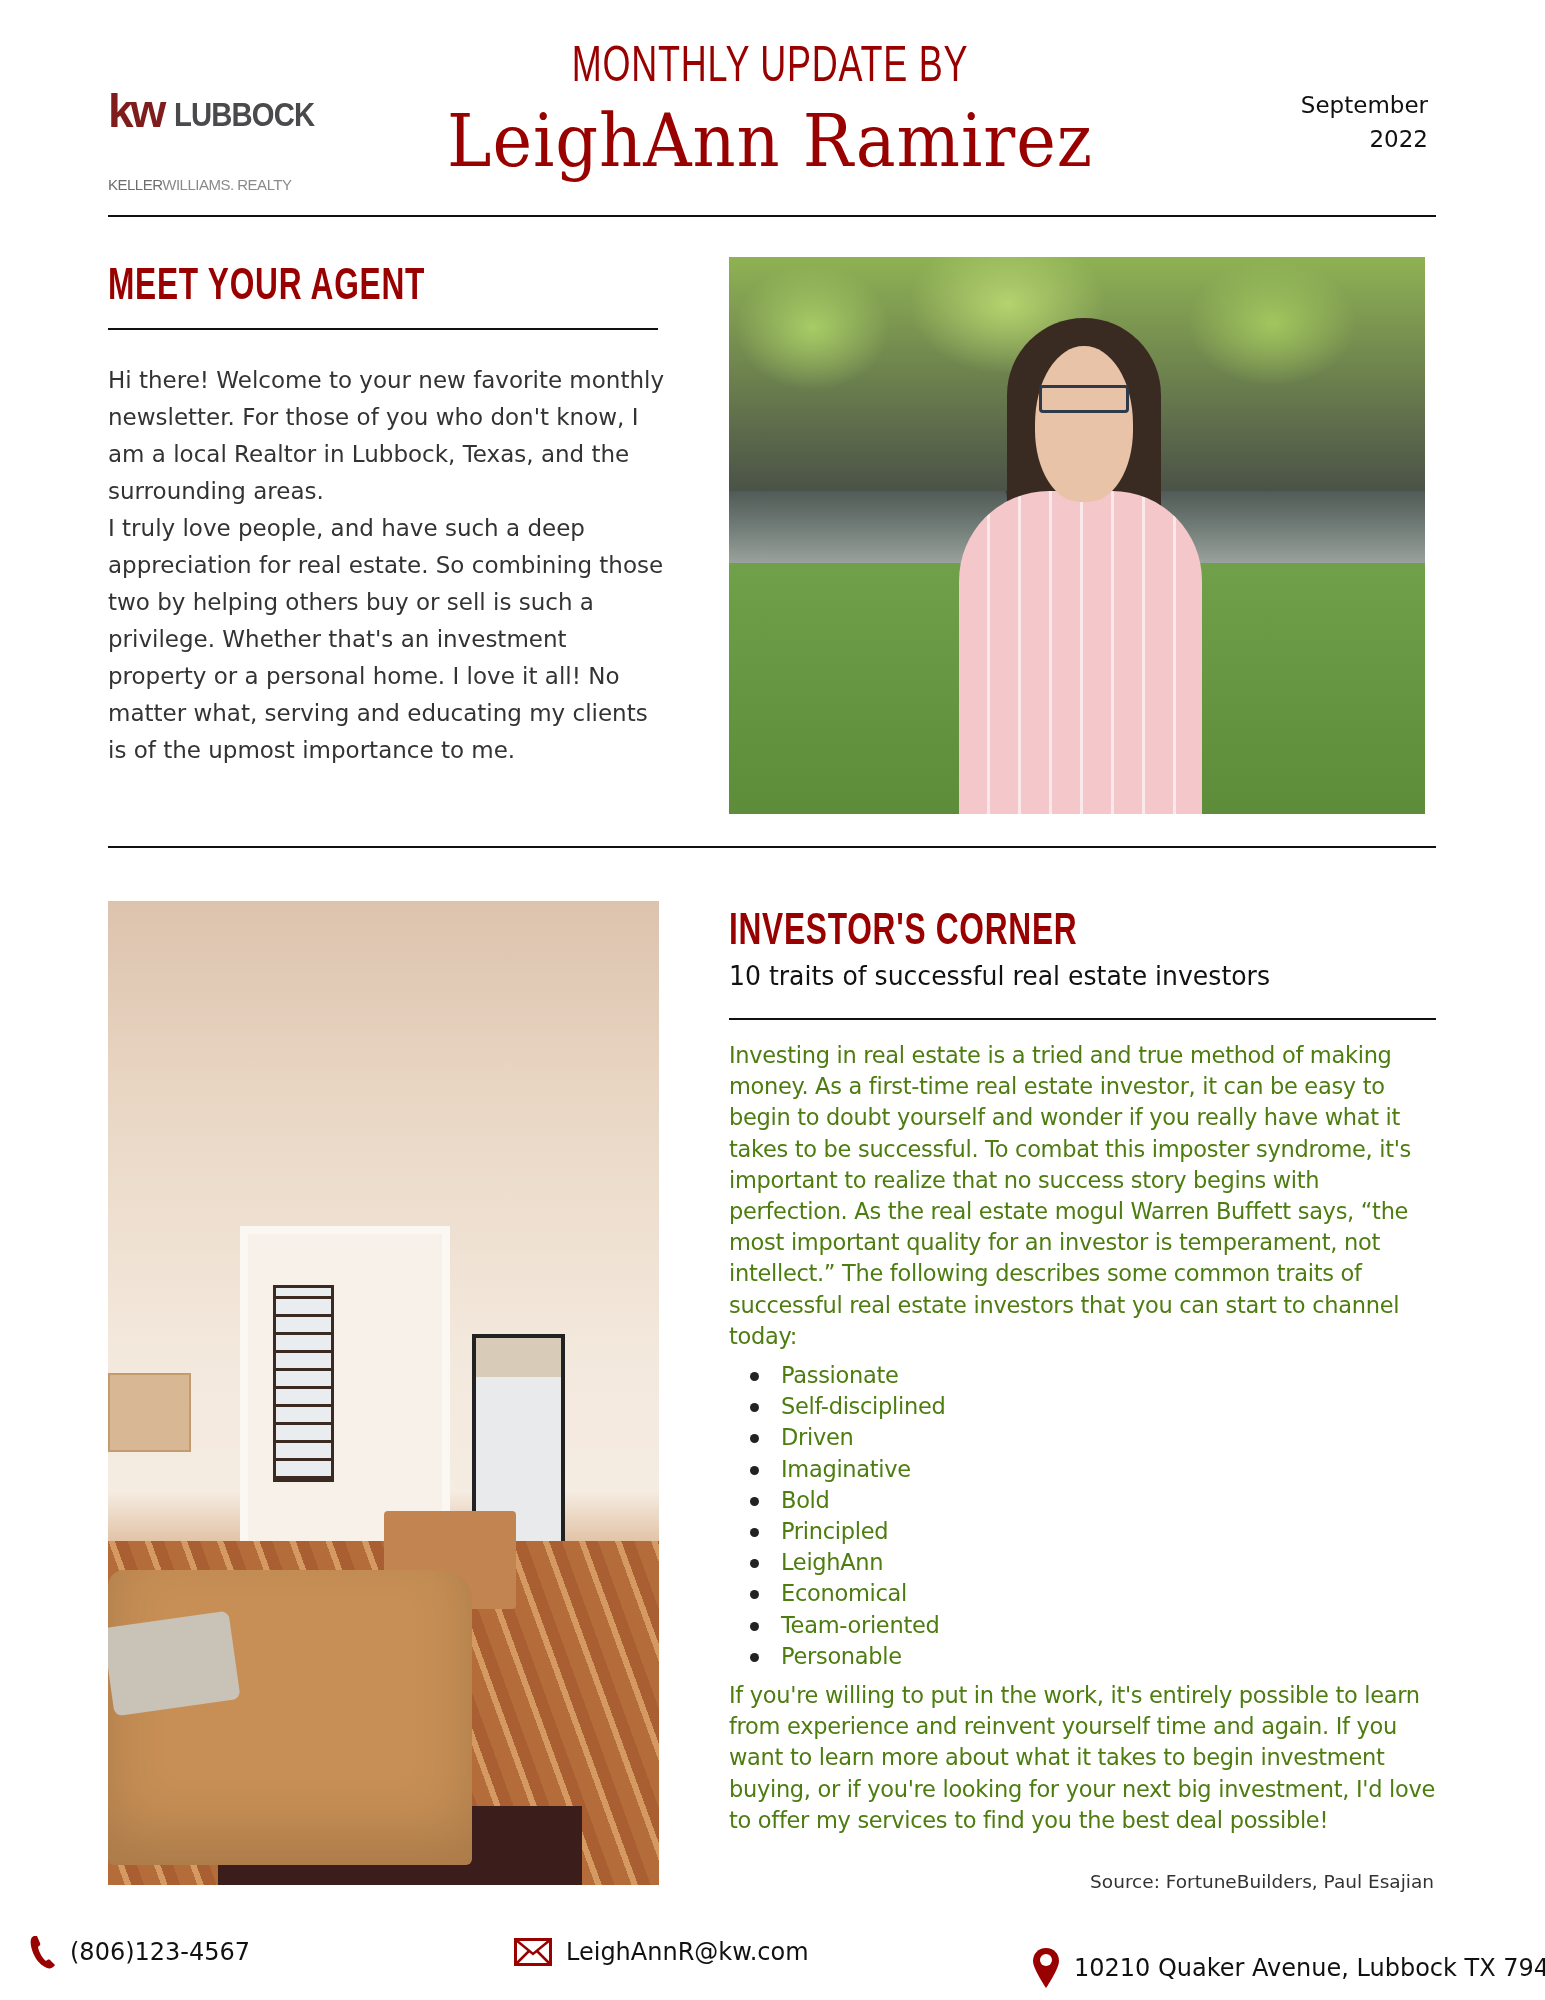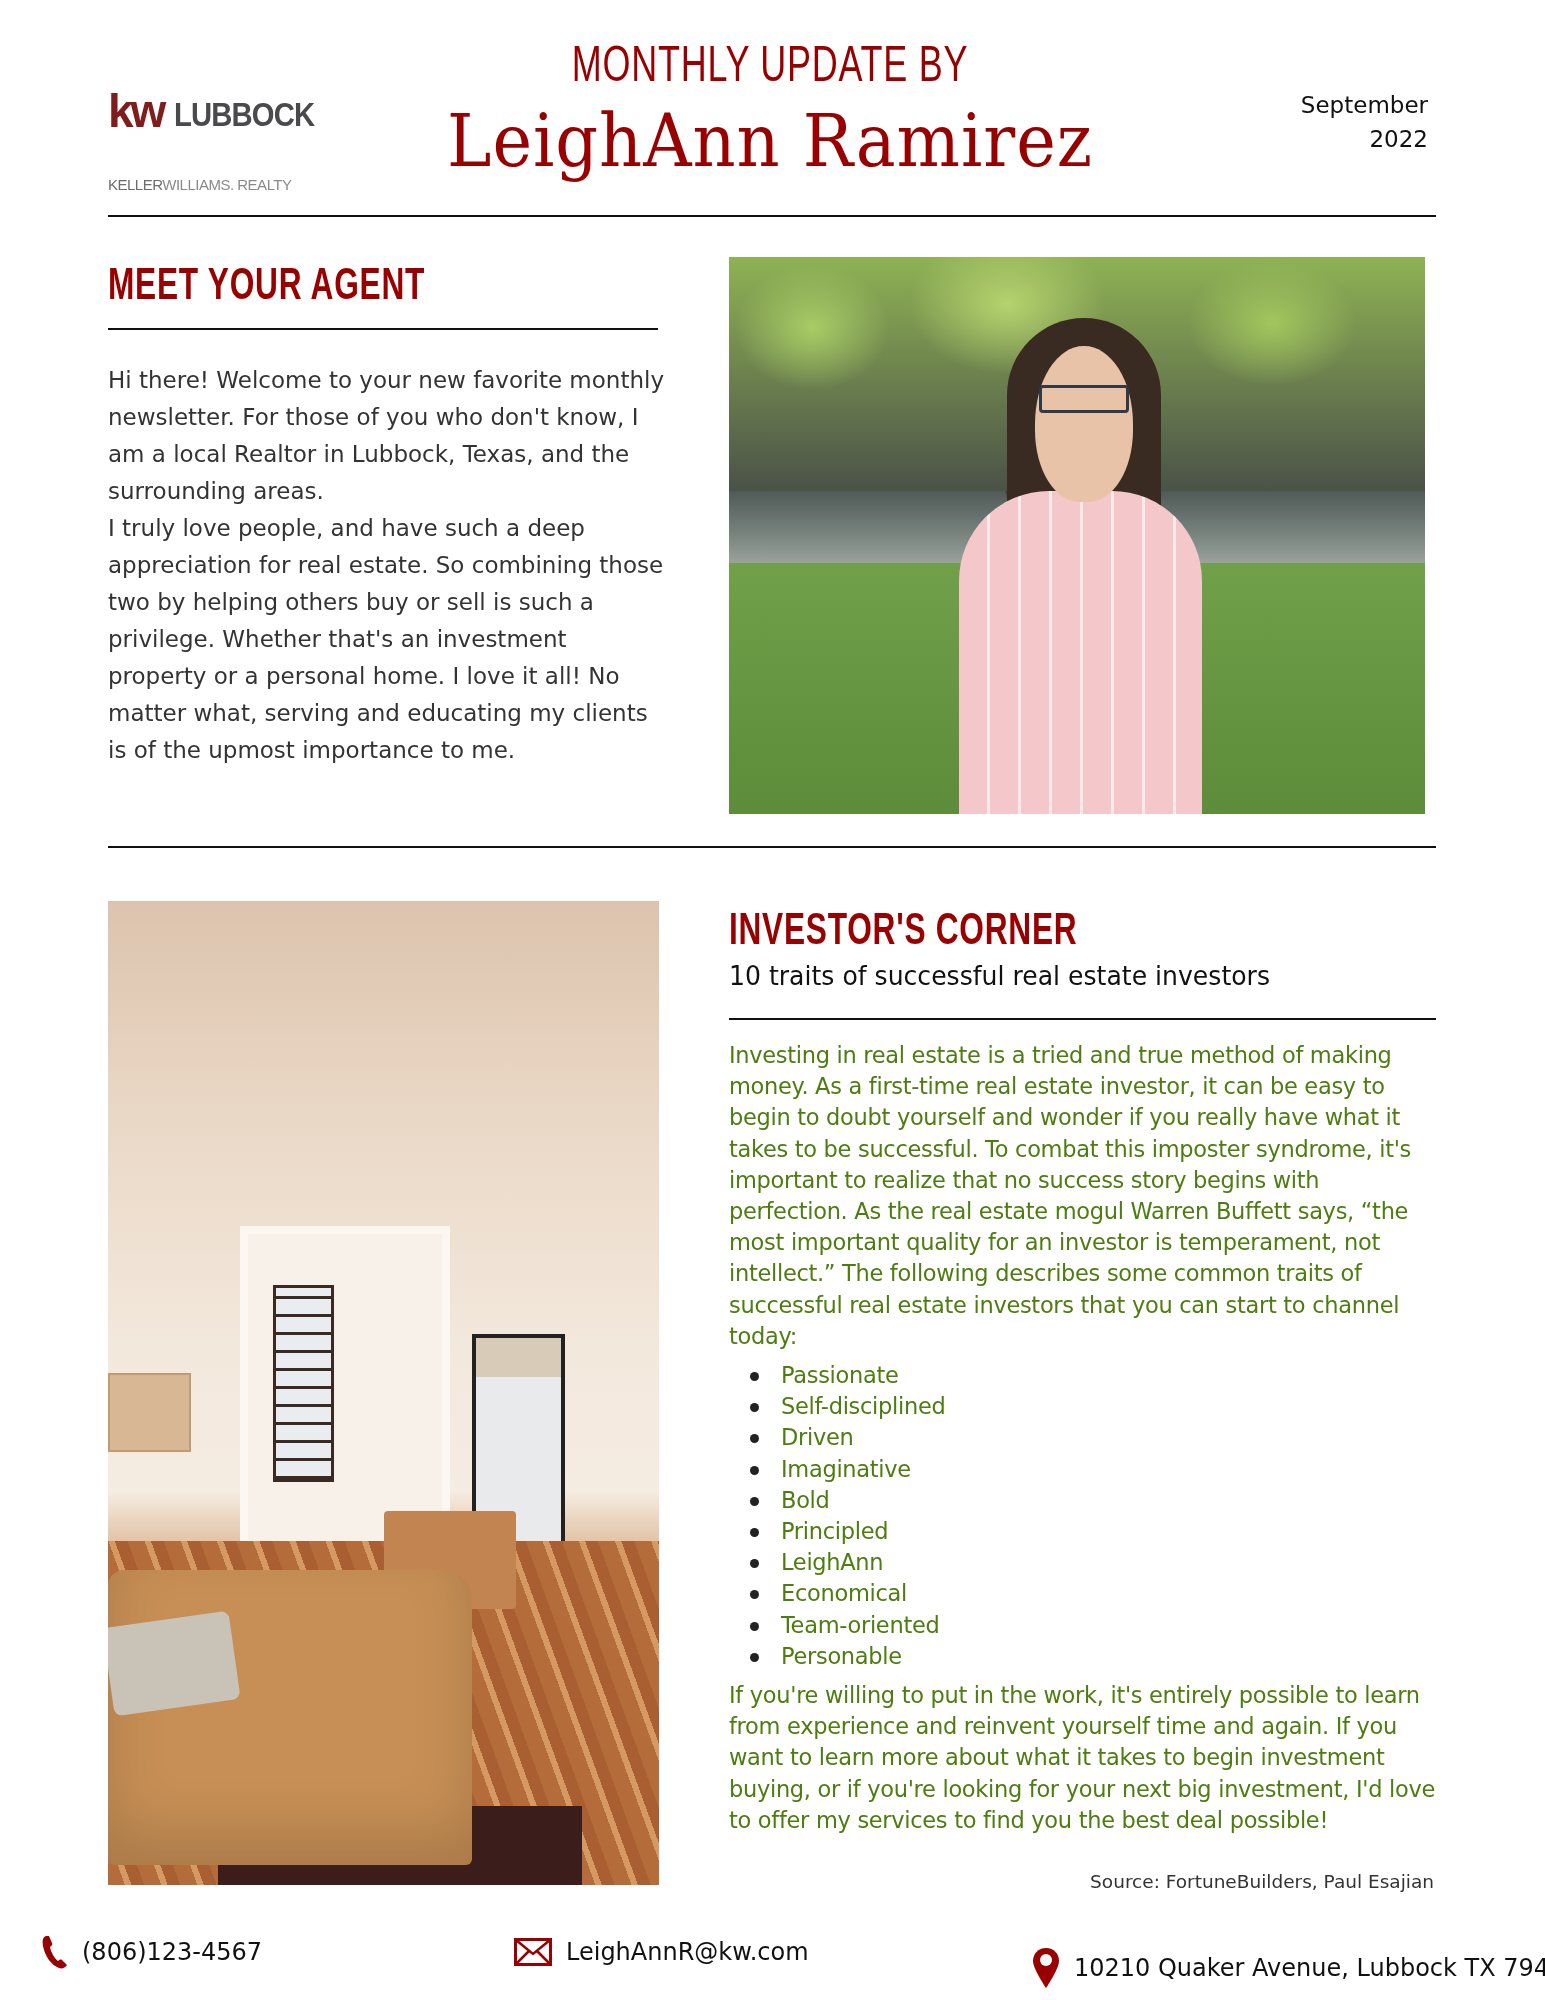--- a/index.html
+++ b/index.html
@@ -66,21 +66,21 @@
 
     .inv-body { left: 729px; top: 1040px; width: 710px; font-size: 22.5px; line-height: 31.2px; color: #4d7c0f; letter-spacing: -0.3px; }
     .inv-body p { margin: 0; }
     .traits { list-style: none; margin: 8px; padding: 0; }
     .traits li { position: relative; padding-left: 44px; }
     .traits li::before { content: ""; position: absolute; left: 13px; top: 12px; width: 9px; height: 9px; border-radius: 50%; background: #222; }
 
     .source { right: 111px; top: 1869px; font-size: 18.5px; color: #333333; line-height: 26px; white-space: nowrap; }
 
     .footer-item { top: 1932px; height: 40px; display: flex; align-items: center; gap: 14px; font-size: 24px; color: #111111; white-space: nowrap; }
-    .foot-phone { left: 40px; gap: 12px; }
+    .foot-phone { left: 28px; gap: 12px; }
     .foot-email { left: 514px; }
     .foot-addr { left: 1032px; margin-top: 16px; }
     .ico { display: inline-block; width: 30px; height: 36px; }
   </style>
 </head>
 <body>
 
 <div class="abs logo">
   <span class="logo-kw">kw</span>
   <span class="logo-city">LUBBOCK</span>

